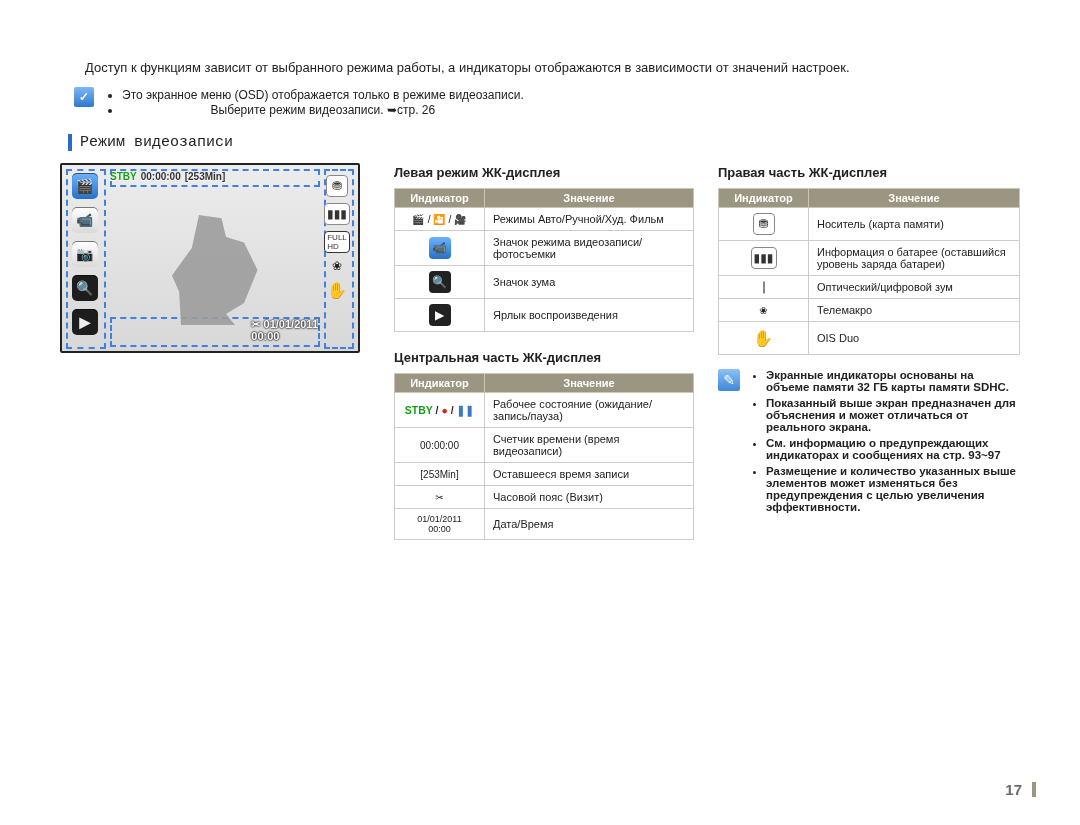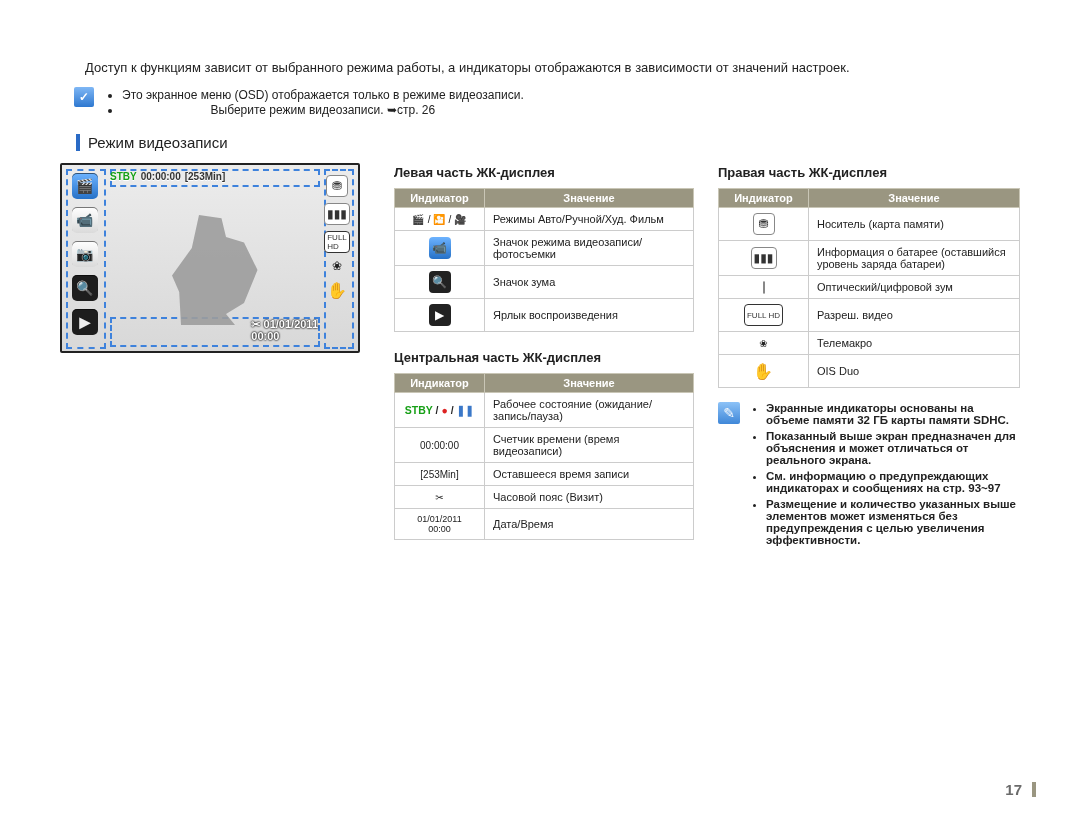--- a/index.html
+++ b/index.html
@@ -44,21 +44,22 @@
     display: flex; align-items: center; justify-content: center;
     color: #fff; font-weight: bold;
     flex: 0 0 20px;
   }
   .info-row ul { margin: 0; padding-left: 16px; }
   .info-row li { margin: 1px 0; text-align: center; }
   .section-title {
     font-size: 15px;
     border-left: 4px solid #2a6bc6;
     padding-left: 8px;
-    margin: 6px 0 12px 16px;
+    margin: 6px 0 12px 8px;
+    font-family: Liberation Mono, monospace;
   }
   .columns { display: flex; gap: 24px; }
   .col-left { flex: 0 0 310px; }
   .col-mid  { flex: 0 0 300px; }
   .col-right{ flex: 1; }
   .sub-h {
     font-size: 13px;
     font-weight: 700;
     margin: 2px 0 6px 0;
   }
@@ -225,21 +226,21 @@
         </div>
 
         <div class="date-line">
           ✂ <span>01/01/2011</span><br>
           <span>00:00</span>
         </div>
       </div>
     </div>
 
     <div class="col-mid">
-      <div class="sub-h">Левая часть ЖК-дисплея</div>
+      <div class="sub-h">Левая режим ЖК-дисплея</div>
       <table class="osd">
         <thead>
             <tr>
           <th>Индикатор</th>
           <th>Значение</th>
         </tr>
           </thead>
         <tbody>
           <tr>
               <td class="ind">🎬 / 🎦 / 🎥</td>
@@ -308,24 +309,20 @@
               <td class="ind"><span class="mini sd">⛃</span></td>
               <td>Носитель (карта памяти)</td>
             </tr>
           <tr>
               <td class="ind"><span class="mini bat">▮▮▮</span></td>
               <td>Информация о батарее (оставшийся уровень заряда батареи)</td>
             </tr>
           <tr>
               <td class="ind"><span class="vbar"></span></td>
               <td>Оптический/цифровой зум</td>
-            </tr>
-          <tr>
-              <td class="ind"><span class="mini hd">FULL HD</span></td>
-              <td>Разреш. видео</td>
             </tr>
           <tr>
               <td class="ind"><span>❀</span></td>
               <td>Телемакро</td>
             </tr>
           <tr>
               <td class="ind"><span class="mini hand">✋</span></td>
               <td>OIS Duo</td>
             </tr>
         </tbody>

